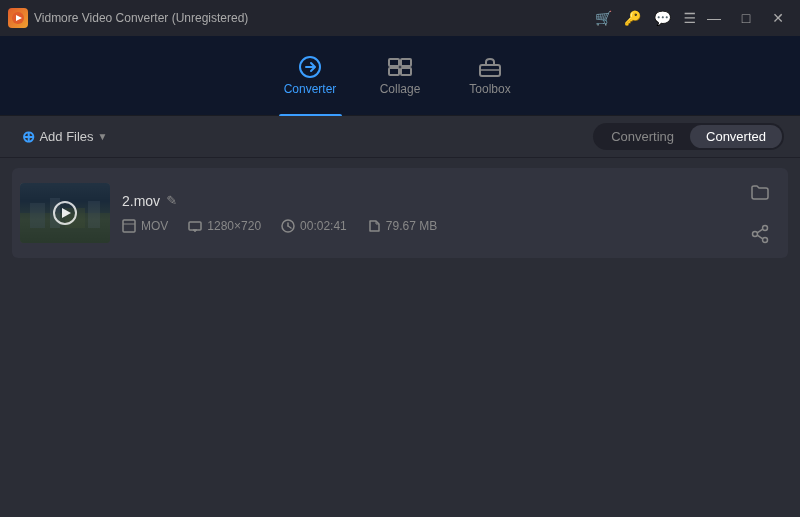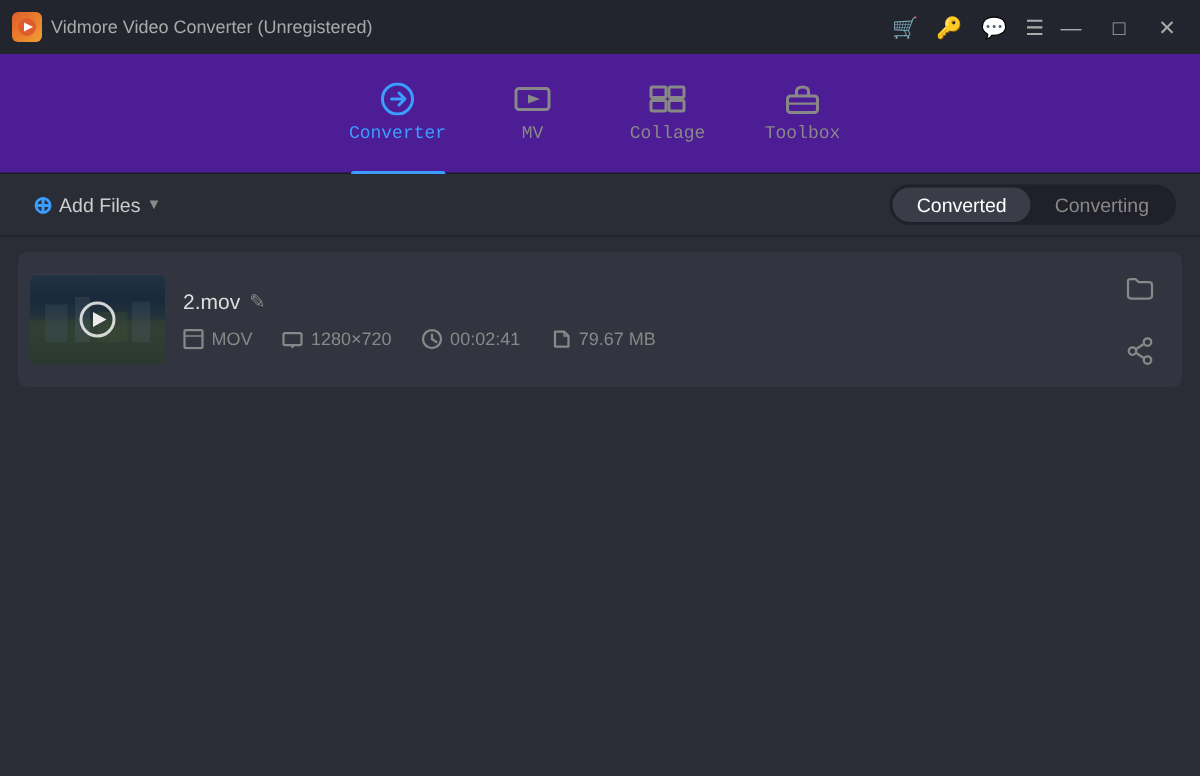--- a/index.html
+++ b/index.html
@@ -68,27 +68,26 @@
     }
     .top-icon {
       font-size: 14px;
       color: #aaa;
       cursor: pointer;
     }
 
     
     #nav-tabs {
       height: 80px;
-      background: #4c1d95;
+      background: #0f172a;
       display: flex;
       align-items: center;
       justify-content: center;
       gap: 0;
       border-bottom: 1px solid #1a1c23;
-      font-family: Liberation Mono, monospace;
     }
     .nav-tab {
       display: flex;
       flex-direction: column;
       align-items: center;
       justify-content: center;
       width: 90px;
       height: 80px;
       cursor: pointer;
       color: #888;
@@ -309,29 +308,20 @@
   <div class="nav-tab active">
     <span class="nav-tab-icon">
       <svg width="26" height="22" viewBox="0 0 26 22" fill="none">
         <circle cx="13" cy="11" r="10" stroke="#3b9eff" stroke-width="2" fill="none"></circle>
         <path d="M9 11 L17 11 M14 7 L18 11 L14 15" stroke="#3b9eff" stroke-width="2" stroke-linecap="round" stroke-linejoin="round"></path>
       </svg>
     </span>
     <span class="nav-tab-label">Converter</span>
   </div>
 
-  <div class="nav-tab">
-    <span class="nav-tab-icon">
-      <svg width="26" height="22" viewBox="0 0 26 22" fill="none">
-        <rect x="2" y="4" width="22" height="14" rx="2" stroke="#888" stroke-width="2" fill="none"></rect>
-        <path d="M10 8 L18 11 L10 14 Z" fill="#888"></path>
-      </svg>
-    </span>
-    <span class="nav-tab-label">MV</span>
-  </div>
 
   <div class="nav-tab">
     <span class="nav-tab-icon">
       <svg width="26" height="22" viewBox="0 0 26 22" fill="none">
         <rect x="2" y="3" width="10" height="7" rx="1" stroke="#888" stroke-width="2" fill="none"></rect>
         <rect x="14" y="3" width="10" height="7" rx="1" stroke="#888" stroke-width="2" fill="none"></rect>
         <rect x="2" y="12" width="10" height="7" rx="1" stroke="#888" stroke-width="2" fill="none"></rect>
         <rect x="14" y="12" width="10" height="7" rx="1" stroke="#888" stroke-width="2" fill="none"></rect>
       </svg>
     </span>
@@ -351,22 +341,22 @@
 </div>
 
 <div id="toolbar">
   <button id="add-files-btn">
     <span class="plus-icon">⊕</span>
     <span>Add Files</span>
     <span class="chevron-icon">▼</span>
   </button>
 
   <div id="tab-group" style="margin-left: auto;">
+    <div class="convert-tab">Converting</div>
     <div class="convert-tab active">Converted</div>
-    <div class="convert-tab">Converting</div>
   </div>
 </div>
 
 <div id="file-list">
   <div class="file-item">
 
     <div class="file-thumb">
       <div class="file-thumb-bg"></div>
 
       <svg style="position:absolute;inset:0;width:100%;height:100%;opacity:0.5" viewBox="0 0 90 60">

